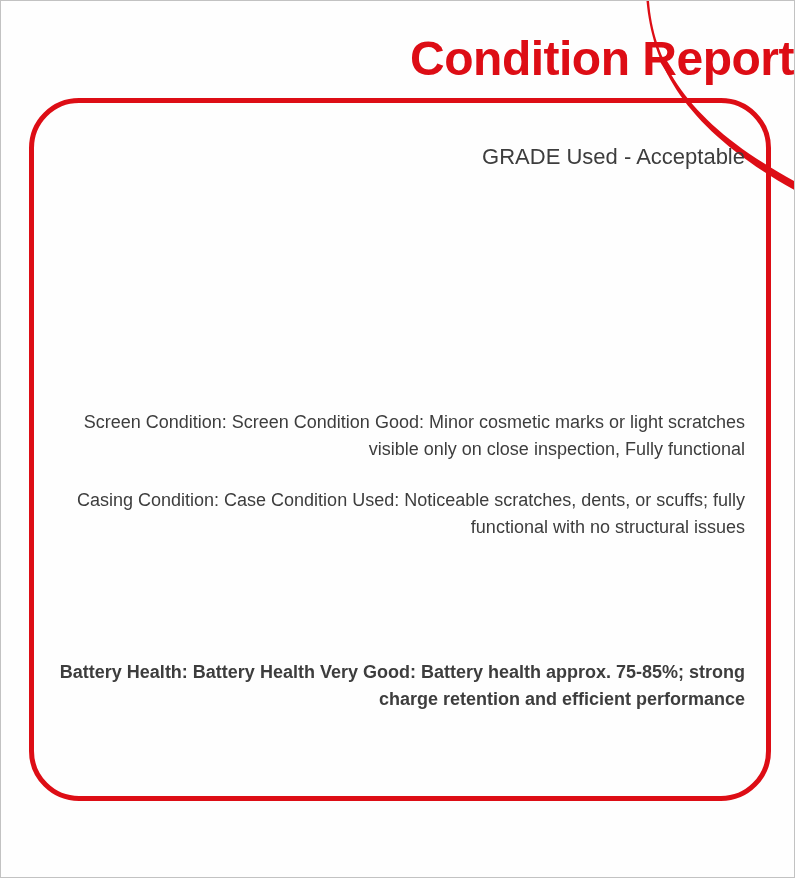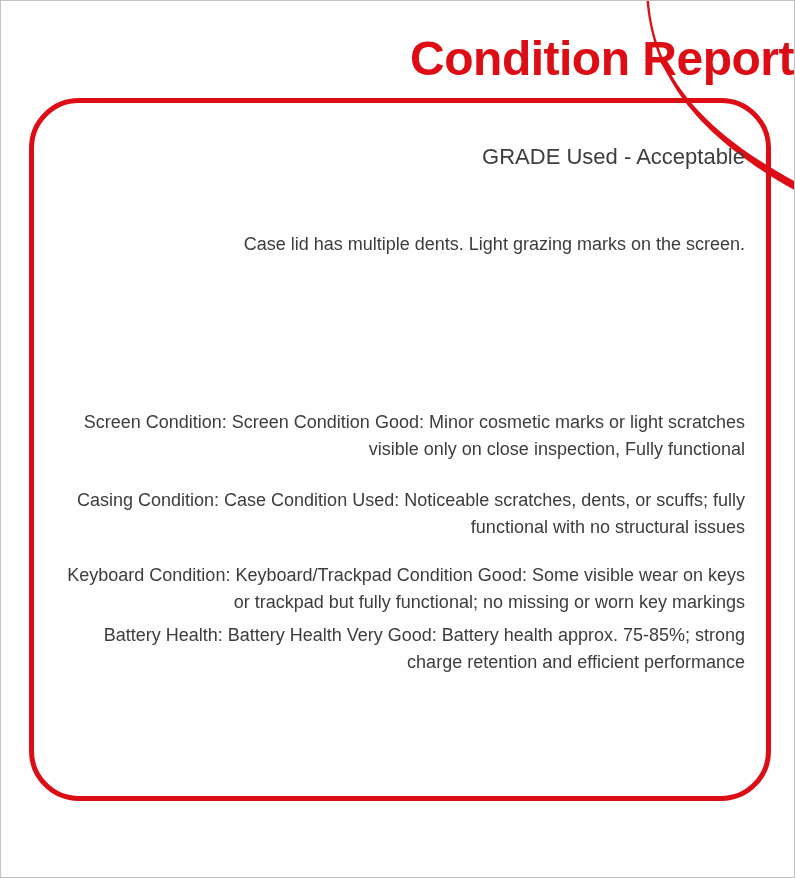--- a/index.html
+++ b/index.html
@@ -70,42 +70,40 @@
     color:#2b2b2b !important;
     font-weight:bold;
   }
   .condition-item{
     font-size:18px;
     line-height:27px;
   }
   .item-0{ top:306px; }
   .item-1{ top:384px; }
   .item-2{ top:459px; }
-  .item-3{ top:519px; }
+  .item-3{ top:556px;font-weight:bold; }
 </style>
 </head>
 <body style="--accent-red: #dd0d15; --body-text: #3d3d3d;">
 
 <div class="page">
 
   <h1 class="page-title">Condition Report</h1>
 
   <svg class="swoosh" viewBox="0 0 795 878" xmlns="http://www.w3.org/2000/svg">
     <path d="M 645.5 0 C 652 70 688 130 795 190 L 795 181 C 690 124 653 66 648 0 Z"></path>
   </svg>
 
   <div class="report-card">
 
     <p class="grade-heading">GRADE Used - Acceptable</p>
 
-    <p class="cosmetic-note">Case lid has multiple dents. Light grazing marks on the screen.</p>
 
 
     <p class="condition-item item-0">Screen Condition: Screen Condition Good: Minor cosmetic marks or light scratches visible only on close inspection, Fully functional</p>
 
     <p class="condition-item item-1">Casing Condition: Case Condition Used: Noticeable scratches, dents, or scuffs; fully functional with no structural issues</p>
 
-    <p class="condition-item item-2">Keyboard Condition: Keyboard/Trackpad Condition Good: Some visible wear on keys or trackpad but fully functional; no missing or worn key markings</p>
 
     <p class="condition-item item-3">Battery Health: Battery Health Very Good: Battery health approx. 75-85%; strong charge retention and efficient performance</p>
 
   </div>
 </div>
 
 </body></html>

